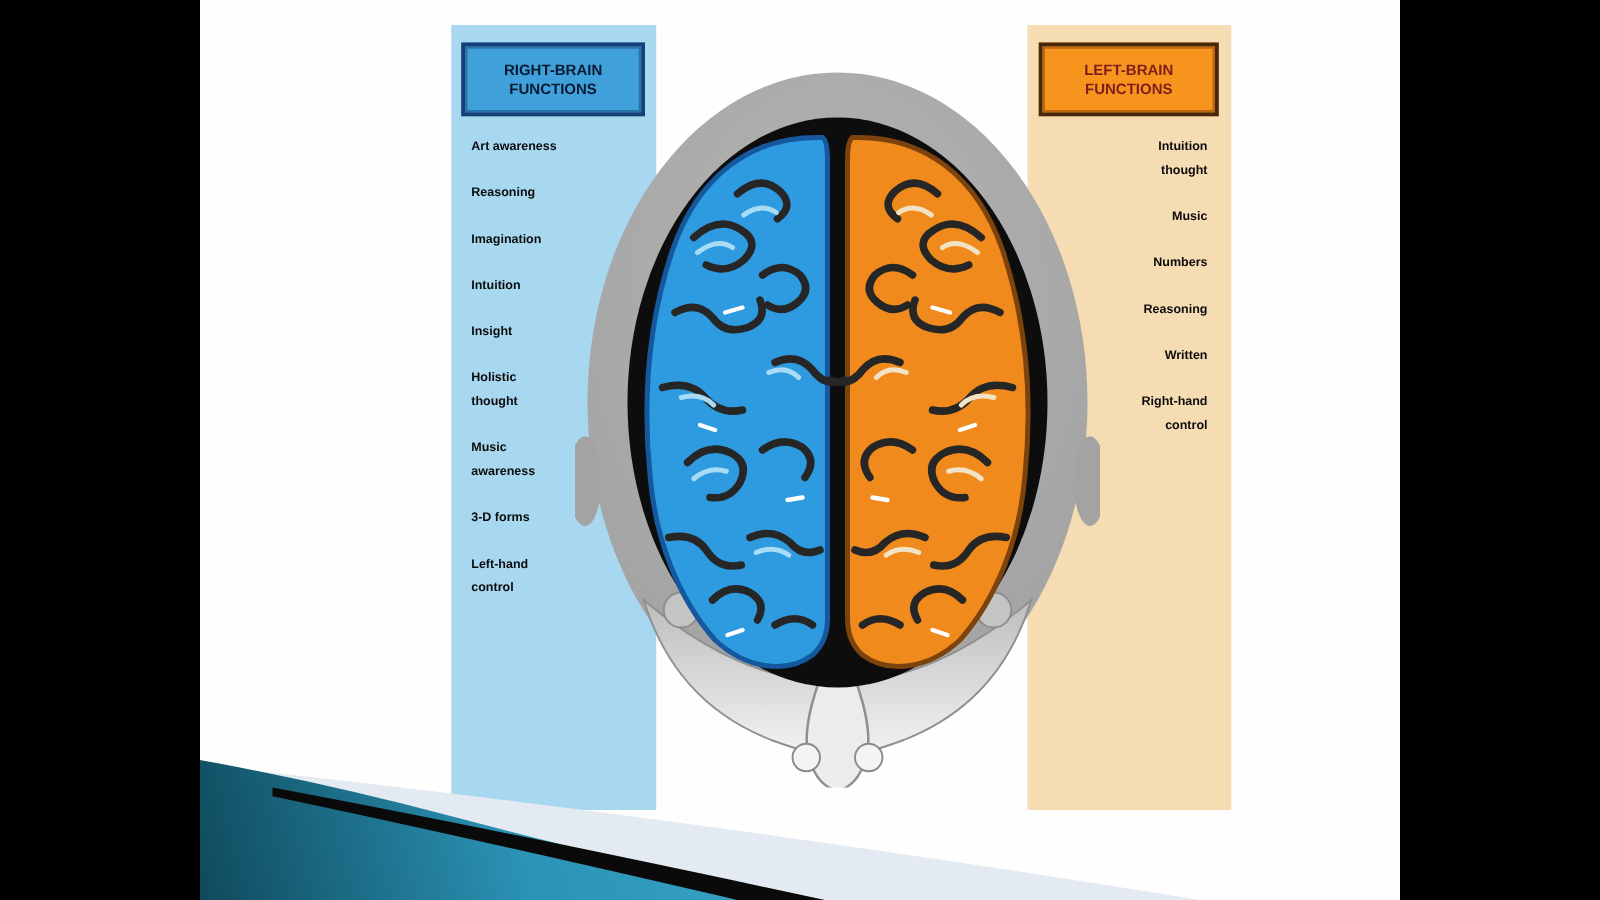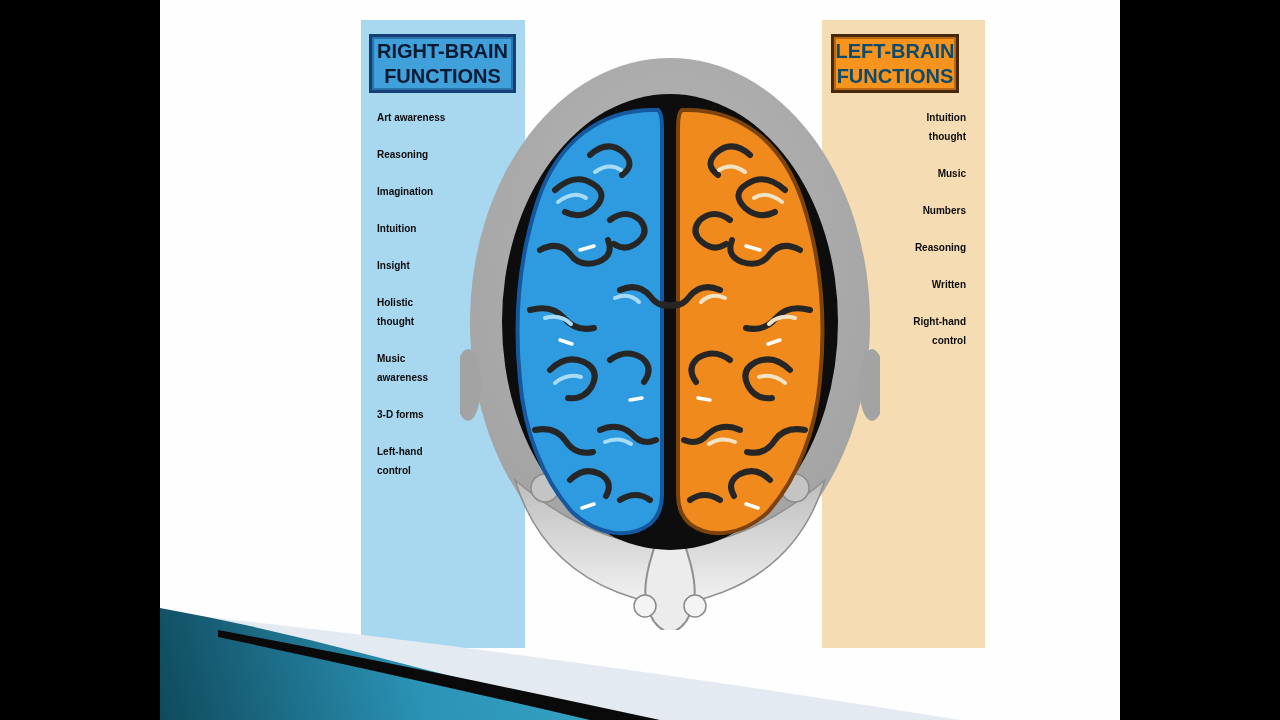--- a/index.html
+++ b/index.html
@@ -9,25 +9,25 @@
   .letterbox.left{left:0;width:160px;}
   .letterbox.right{left:1120px;width:160px;}
   .slide{position:absolute;left:160px;top:0;width:960px;height:720px;background:#fefefe;}
 
   
   .panel{position:absolute;top:20px;height:628px;box-sizing:border-box;}
   .panel.blue{left:201px;width:164px;background:#a7d8f0;}
   .panel.tan{left:662px;width:163px;background:#f6dcb2;}
   .hdr{position:absolute;top:14px;box-sizing:border-box;height:59px;
        display:flex;align-items:center;justify-content:center;text-align:center;
-       font-weight:bold;font-size:20px;line-height:1.25;white-space:pre-line;}
+       font-weight:bold;font-size:12px;line-height:1.25;white-space:pre-line;}
   .panel.blue .hdr{left:8px;width:147px;background:#3fa0da;border:3px solid #153f75;
        color:#0a1a33;box-shadow:inset 0 0 0 2px rgba(17,60,110,.45);}
-  .panel.tan .hdr{left:9px;width:128px;background:#f7941e;border:3px solid #46280c;
-       color:#0c4a6e;box-shadow:inset 0 0 0 2px rgba(110,50,0,.45);}
+  .panel.tan .hdr{left:9px;width:144px;background:#f7941e;border:3px solid #46280c;
+       color:#7f1d1d;box-shadow:inset 0 0 0 2px rgba(110,50,0,.45);}
   .flist{position:absolute;top:88px;left:0;right:0;}
   .flist .item{font-weight:bold;font-size:10px;line-height:19px;color:#0b0b0b;
        margin-bottom:18px;white-space:pre-line;}
   .panel.blue .flist{padding-left:16px;padding-right:10px;text-align:left;}
   .panel.tan  .flist{padding-right:19px;padding-left:8px;text-align:right;}
 
   .brain-svg{position:absolute;left:300px;top:50px;width:420px;height:580px;}
   .footer-svg{position:absolute;left:0;top:590px;width:960px;height:130px;}
 </style>
 </head>

